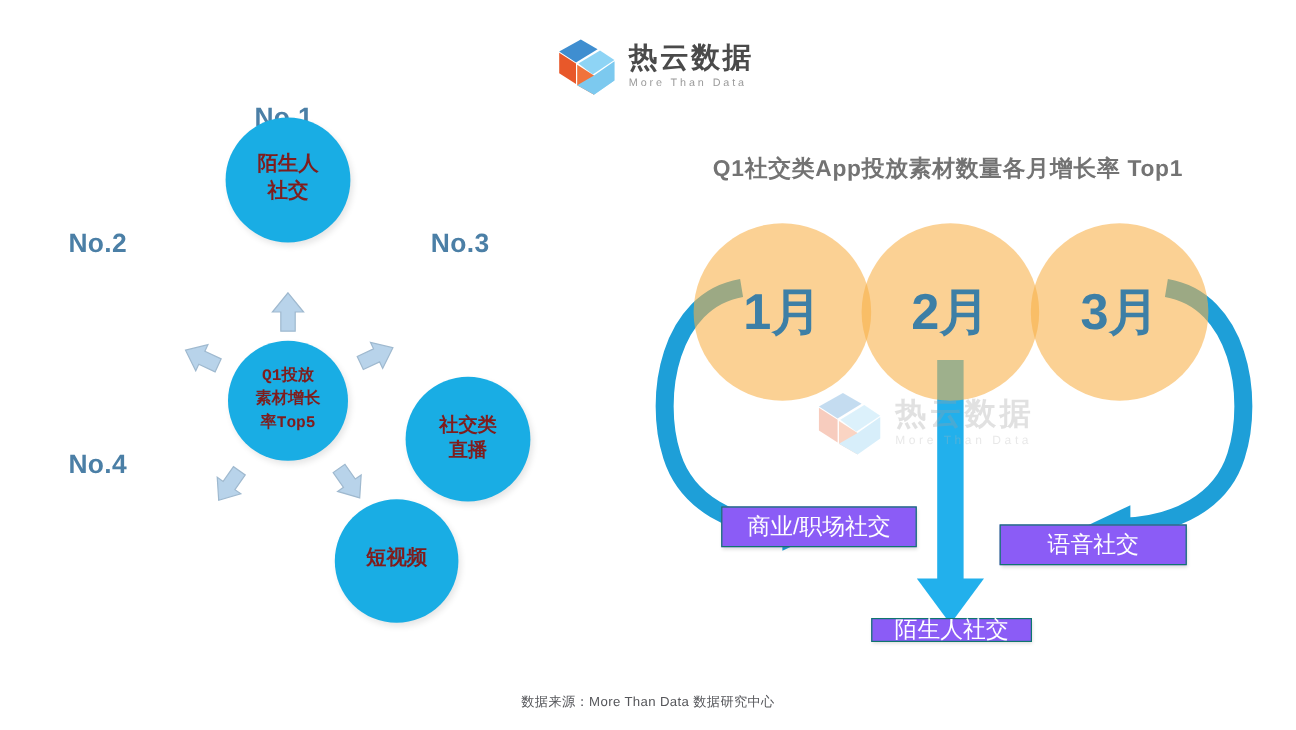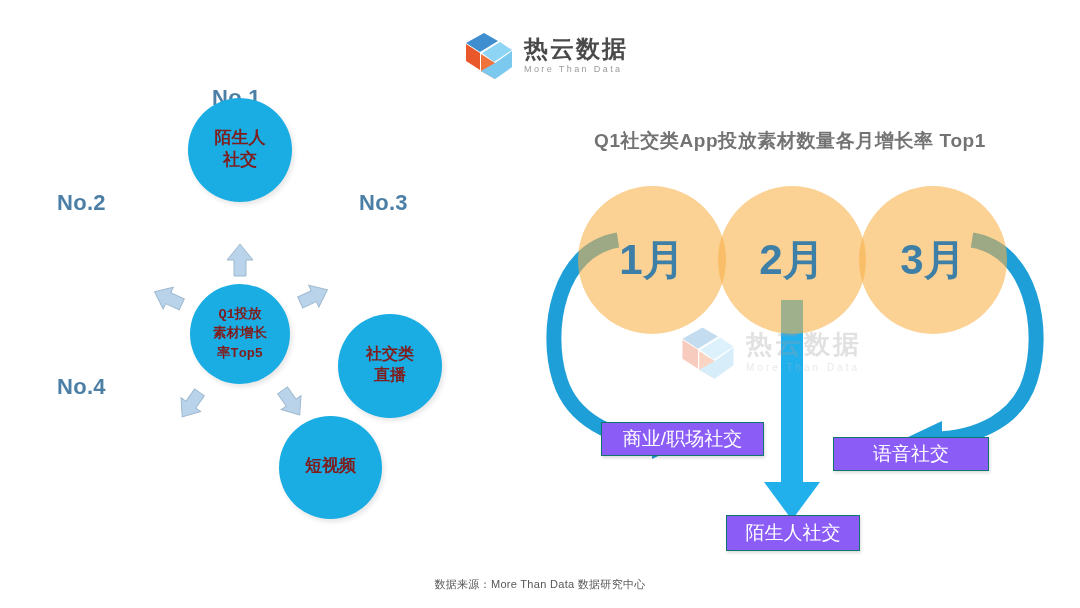--- a/index.html
+++ b/index.html
@@ -78,21 +78,21 @@
 
   .chip {
     position: absolute; background: #8b5cf6; border: 1px solid #0f766e;
     color: #ffffff; font-size: 19px;
     display: flex; align-items: center; justify-content: center;
     box-shadow: 1px 2px 3px rgba(0,0,0,0.14);
     white-space: nowrap;
   }
   .chip-left   { left: 101px; top: 422px; width: 163px; height: 34px; }
   .chip-right  { left: 333px; top: 437px; width: 156px; height: 34px; }
-  .chip-bottom { left: 226px; top: 515px; width: 134px; height: 36px; justify-content: center; }
+  .chip-bottom { left: 226px; top: 515px; width: 134px; height: 20px; justify-content: center; }
 
   .footer {
     position: absolute; left: 0; right: 0; bottom: 16px;
     text-align: center; font-size: 11px; color: #55565a; letter-spacing: 0.3px;
   }
   svg.overlay { position: absolute; left: 0; top: 0; overflow: visible; pointer-events: none; }
 </style>
 </head>
 <body>
 

